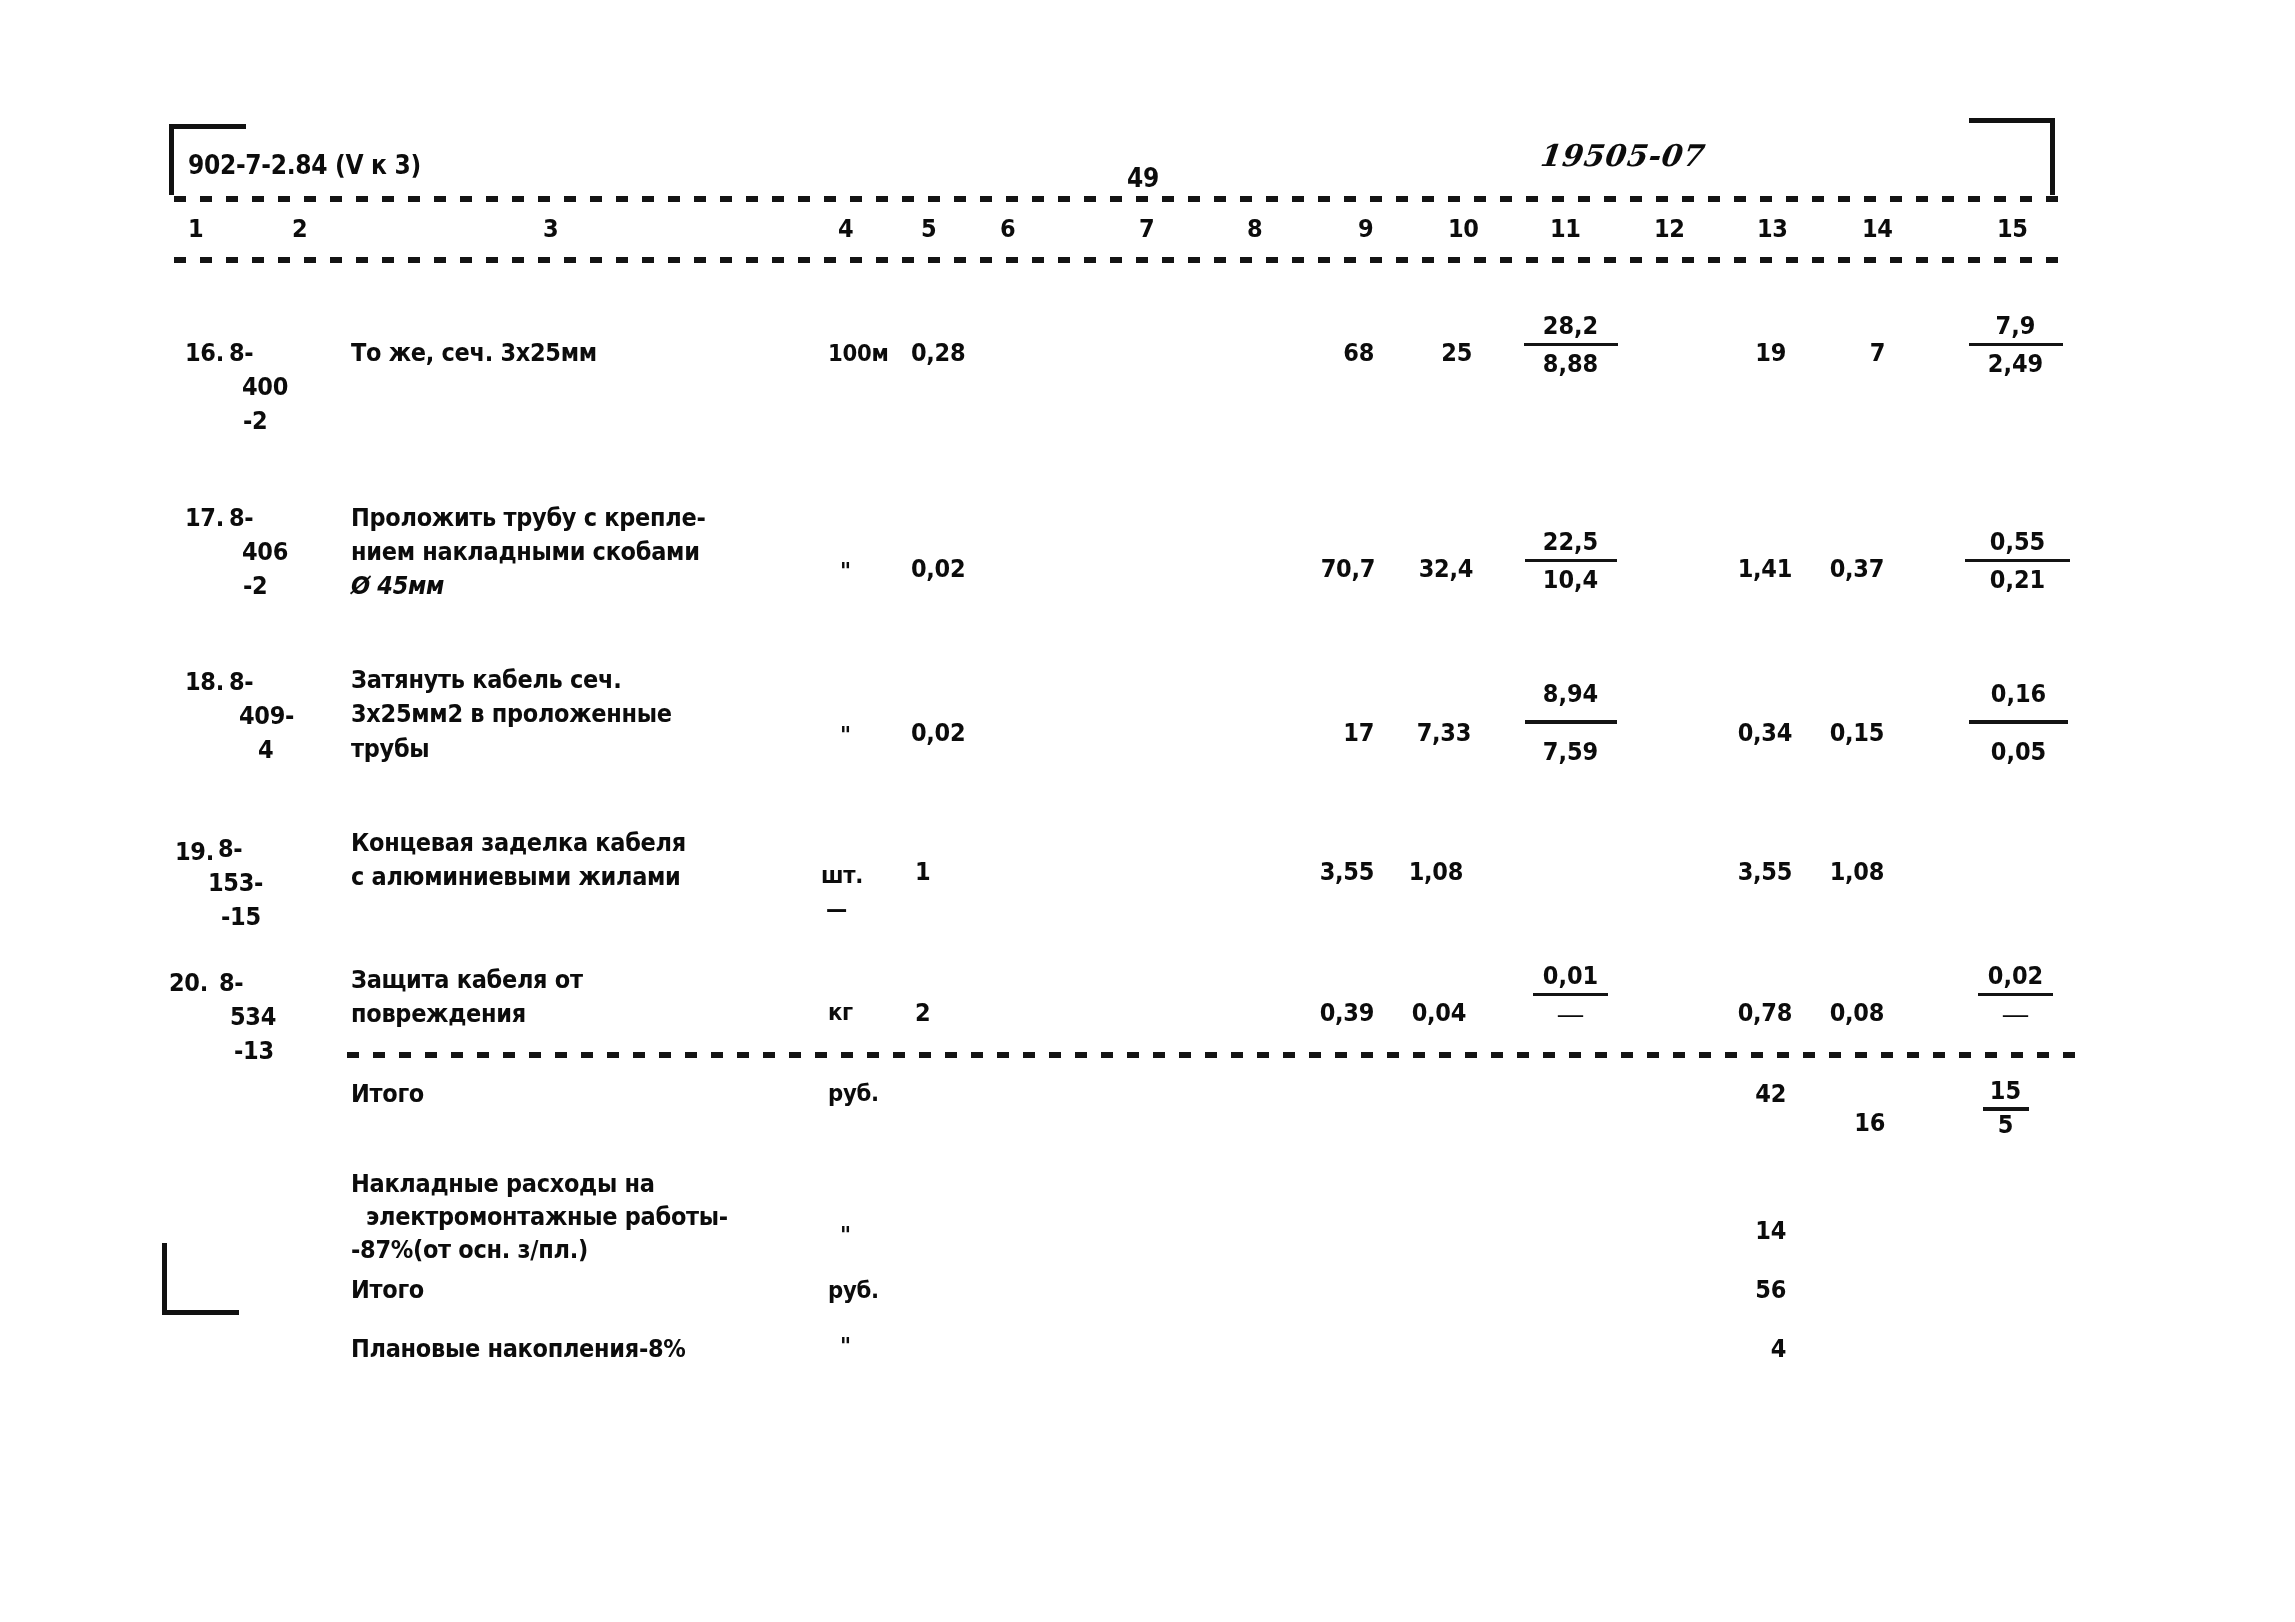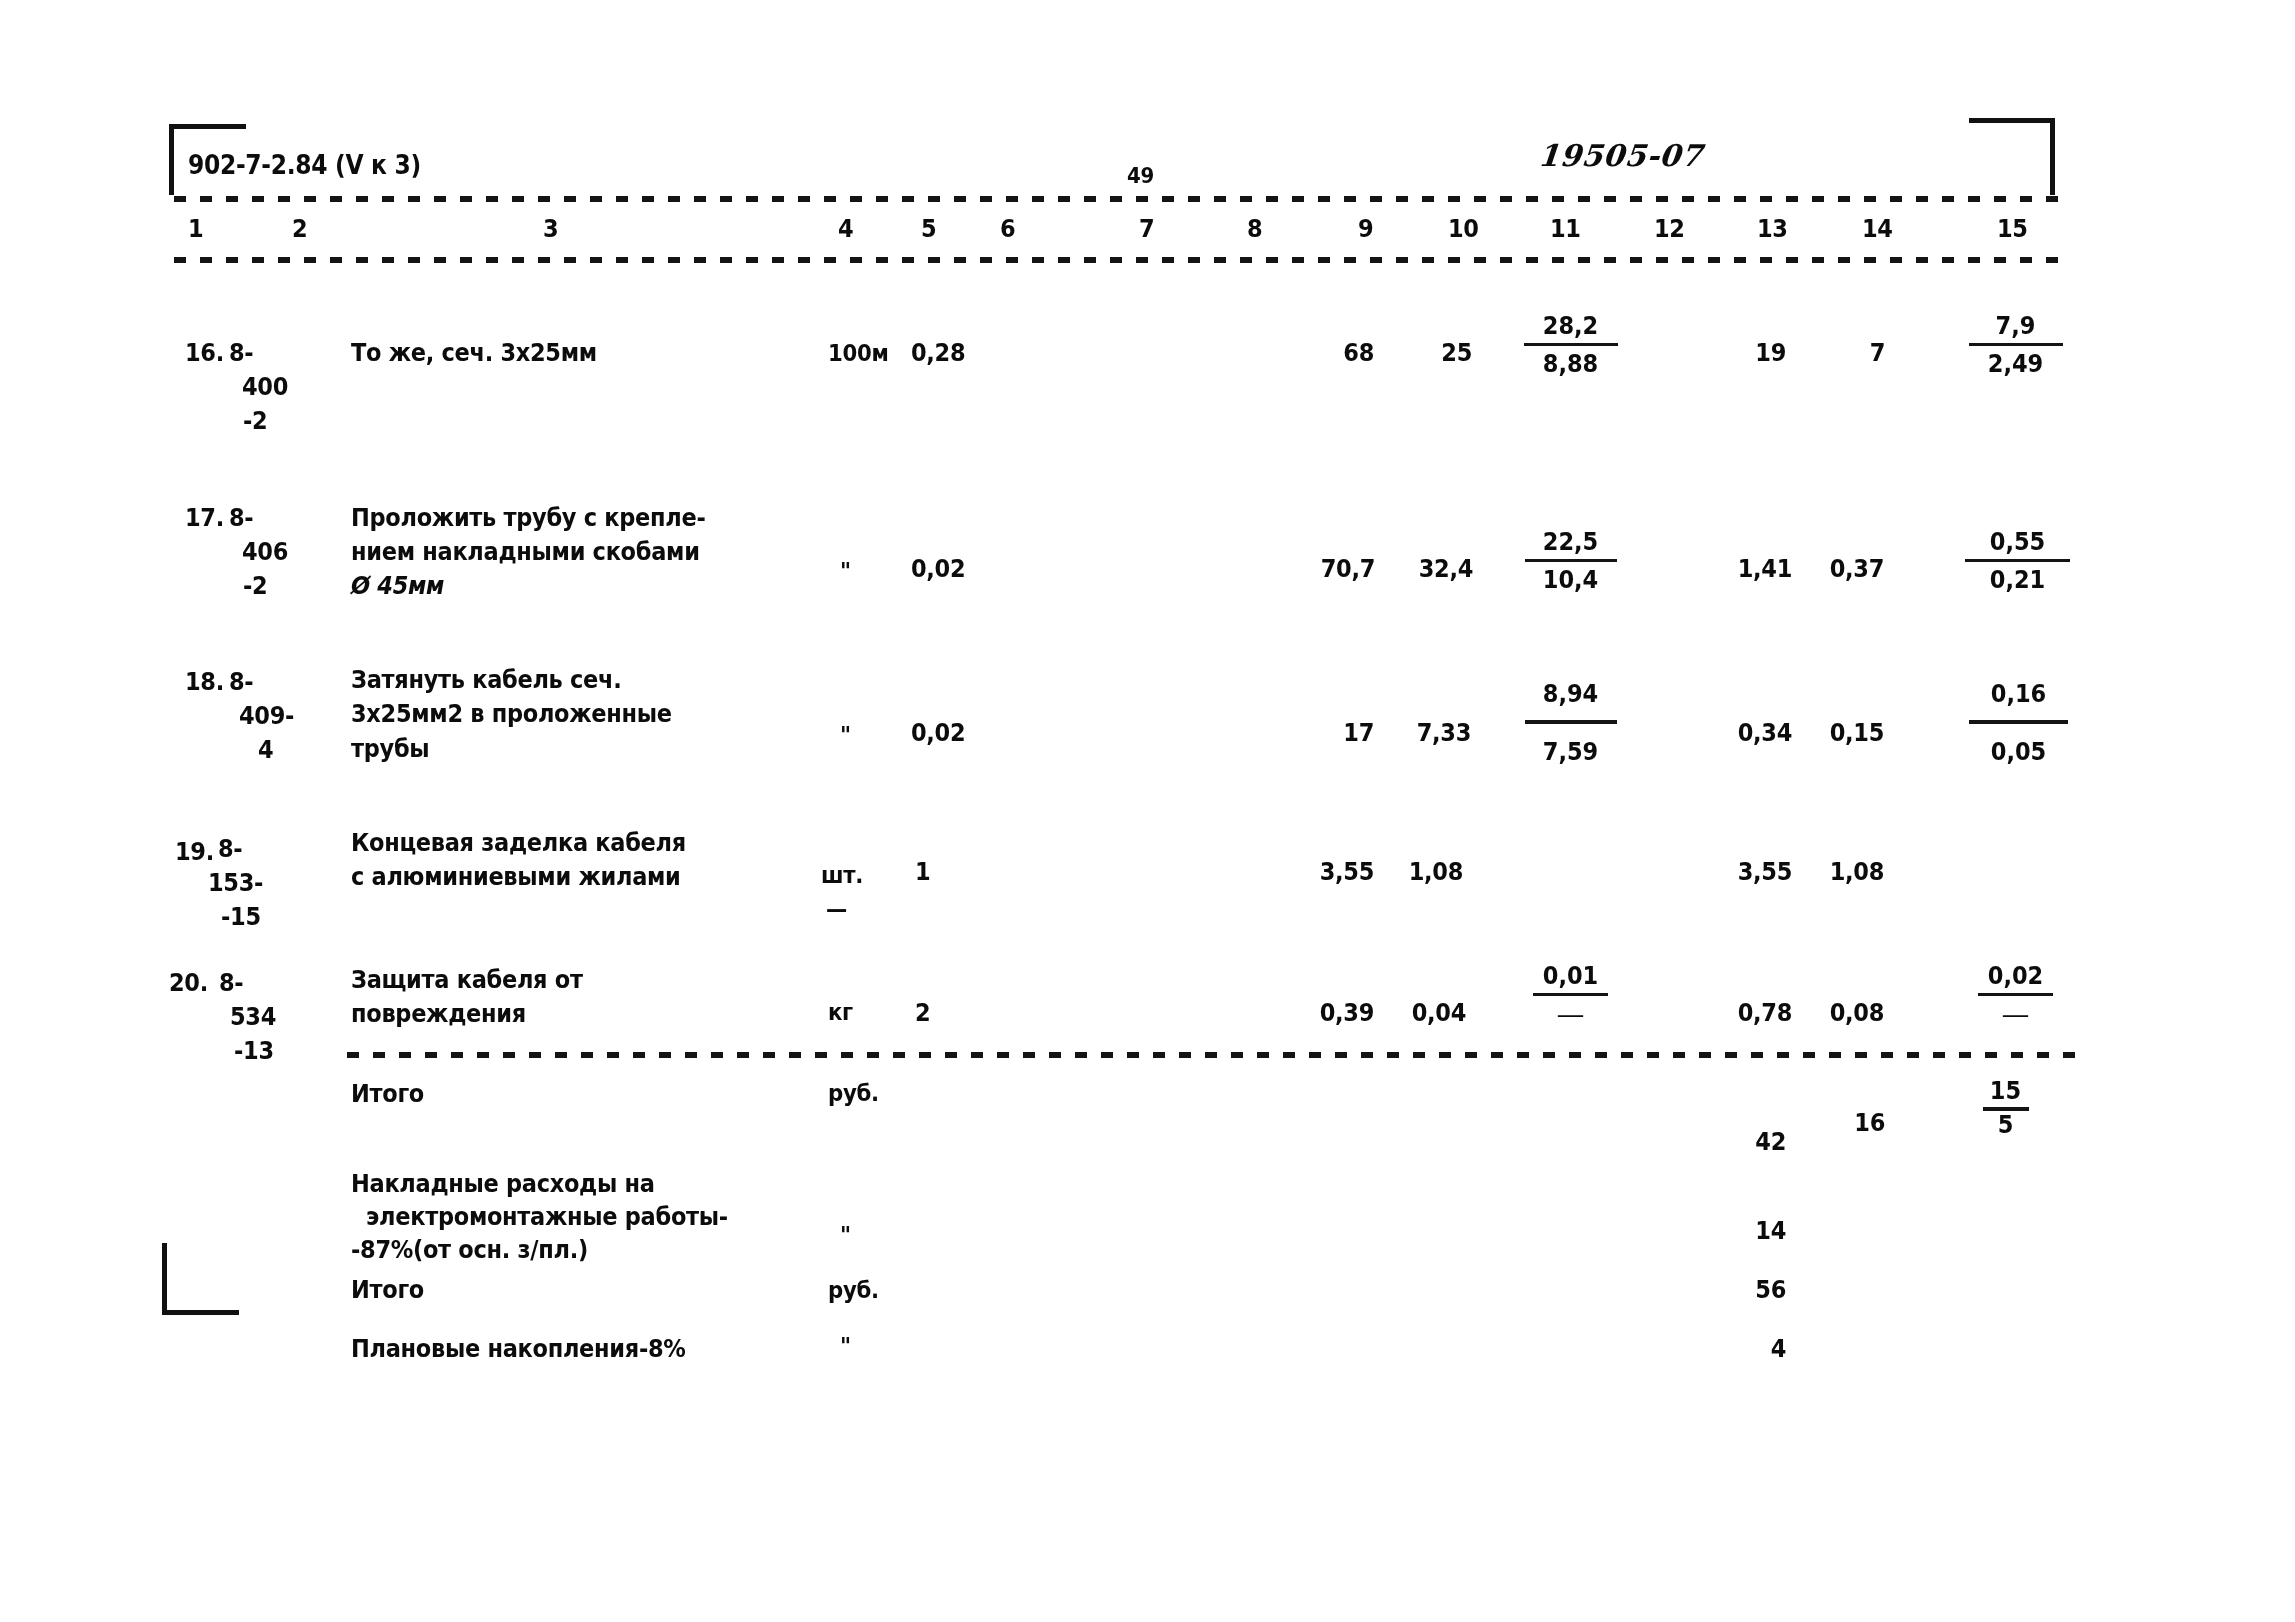--- a/index.html
+++ b/index.html
@@ -79,21 +79,21 @@
       <i class="v"></i>
       <i class="h"></i>
     </div>
   <div class="corner bl">
       <i class="v"></i>
       <i class="h"></i>
     </div>
 
   <div class="t doc hdr" style="left:188px;top:152px;">902-7-2.84 (V к 3)</div>
 
-  <div class="t doc hdr" style="left:1127px;top:165px;font-size:22px;">49</div>
+  <div class="t doc hdr" style="left:1127px;top:165px;font-size:26px;">49</div>
 
   <div class="t hand" style="left:1541px;top:141px;">19505-07</div>
 
   <div class="dash" style="left:174px;top:196px;width:1885px;"></div>
 
   <div class="t doc colnum" style="left:188px;top:216px;">1</div>
   <div class="t doc colnum" style="left:292px;top:216px;">2</div>
   <div class="t doc colnum" style="left:543px;top:216px;">3</div>
   <div class="t doc colnum" style="left:838px;top:216px;">4</div>
   <div class="t doc colnum" style="left:921px;top:216px;">5</div>
@@ -214,21 +214,21 @@
   <div class="frac" style="left:1963px;top:963px;width:105px;">
     <div class="topv">0,02</div>
     <div class="bar" style="width:75px;"></div>
     <div class="dashv">—</div>
   </div>
 
   <div class="dash" style="left:347px;top:1052px;width:1728px;"></div>
 
   <div class="t doc desc" style="left:351px;top:1081px;">Итого</div>
   <div class="t doc unit" style="left:828px;top:1082px;">руб.</div>
-  <div class="t doc num ra" style="left:1714px;top:1081px;width:72px;margin-top:48px;">42</div>
+  <div class="t doc num ra" style="left:1714px;top:1081px;width:72px;">42</div>
   <div class="t doc num ra" style="left:1813px;top:1081px;width:72px;margin-top:29px;">16</div>
   <div class="frac" style="left:1963px;top:1078px;width:85px;">
     <div class="topv">15</div>
     <div class="bar" style="width:46px;margin:3.9px auto 1.3px;"></div>
     <div class="botv">5</div>
   </div>
 
   <div class="t doc desc" style="left:351px;top:1171px;">Накладные расходы на</div>
   <div class="t doc desc" style="left:351px;top:1204px;">  электромонтажные работы-</div>
   <div class="t doc desc" style="left:351px;top:1237px;">-87%(от осн. з/пл.)</div>

